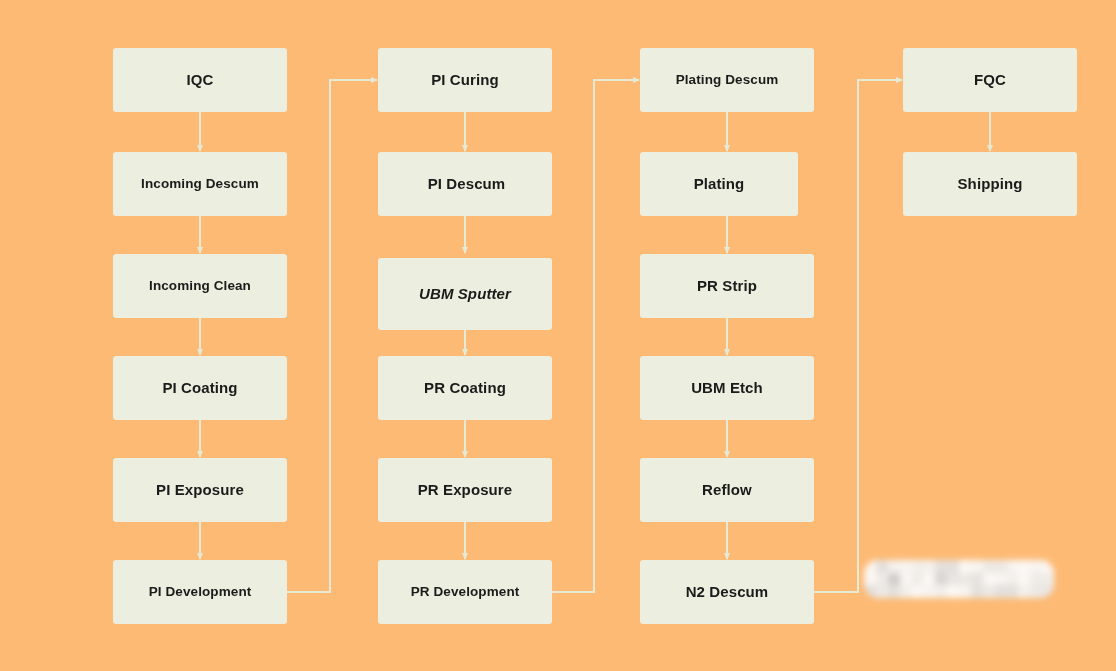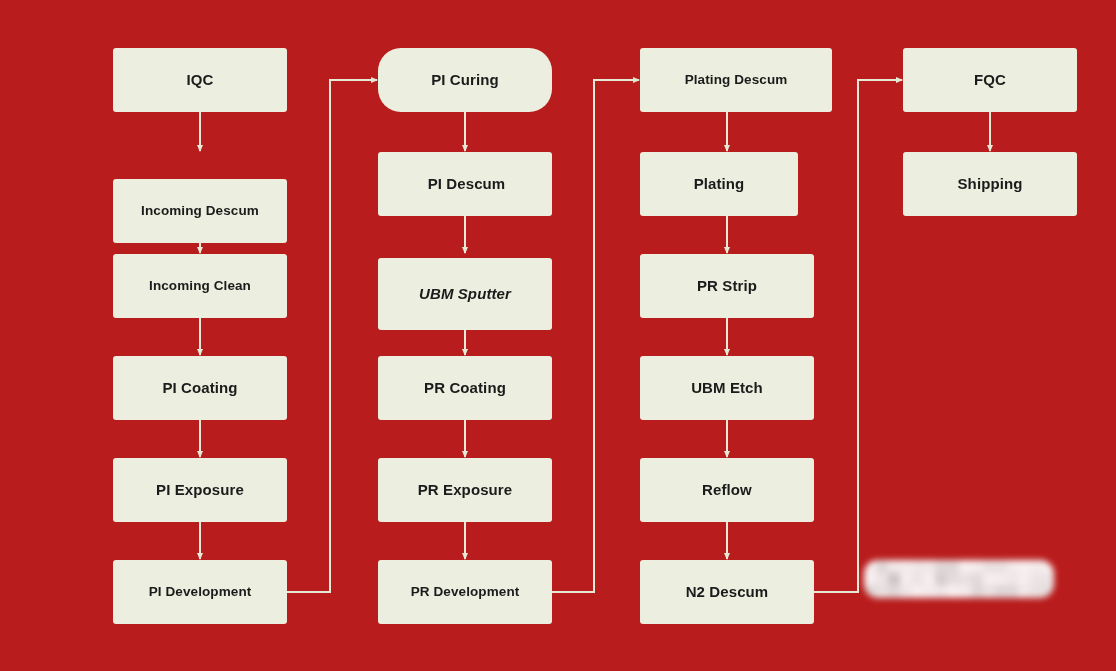--- a/index.html
+++ b/index.html
@@ -8,21 +8,21 @@
     padding: 0;
     background: #ffffff;
   }
   body {
     font-family: "Liberation Sans", sans-serif;
   }
   #canvas {
     position: relative;
     width: 1116px;
     height: 671px;
-    background: #b91c1c;
+    background: #fdba74;
     overflow: hidden;
   }
   #connector-layer {
     position: absolute;
     left: 0;
     top: 0;
     width: 1116px;
     height: 671px;
     pointer-events: none;
   }
@@ -83,54 +83,54 @@
       <path d="M990,112 L990,151" fill="none" stroke="#E5EAD6" stroke-width="2" stroke-linecap="butt" stroke-linejoin="miter" marker-end="url(#arrow)"></path>
       <path d="M287,592 L330,592 L330,80 L377,80" fill="none" stroke="#E5EAD6" stroke-width="2" stroke-linecap="butt" stroke-linejoin="miter" marker-end="url(#arrow)"></path>
       <path d="M552,592 L594,592 L594,80 L639,80" fill="none" stroke="#E5EAD6" stroke-width="2" stroke-linecap="butt" stroke-linejoin="miter" marker-end="url(#arrow)"></path>
       <path d="M814,592 L858,592 L858,80 L902,80" fill="none" stroke="#E5EAD6" stroke-width="2" stroke-linecap="butt" stroke-linejoin="miter" marker-end="url(#arrow)"></path>
     </svg>
 
   <div id="nodes-layer">
       <div class="node" style="left: 113px; top: 48px; width: 174px; height: 64px;">
         <span>IQC</span>
       </div>
-      <div class="node small-text" style="left: 113px; top: 152px; width: 174px; height: 64px; margin-top: 27px;">
+      <div class="node small-text" style="left: 113px; top: 152px; width: 174px; height: 64px;">
         <span>Incoming Descum</span>
       </div>
       <div class="node small-text" style="left: 113px; top: 254px; width: 174px; height: 64px;">
         <span>Incoming Clean</span>
       </div>
       <div class="node" style="left: 113px; top: 356px; width: 174px; height: 64px;">
         <span>PI Coating</span>
       </div>
       <div class="node" style="left: 113px; top: 458px; width: 174px; height: 64px;">
         <span>PI Exposure</span>
       </div>
       <div class="node small-text" style="left: 113px; top: 560px; width: 174px; height: 64px;">
         <span>PI Development</span>
       </div>
-      <div class="node" style="left: 378px; top: 48px; width: 174px; height: 64px; border-radius: 23px;">
+      <div class="node" style="left: 378px; top: 48px; width: 174px; height: 64px;">
         <span>PI Curing</span>
       </div>
       <div class="node" style="left: 378px; top: 152px; width: 174px; height: 64px; padding-left: 9px;">
         <span>PI Descum</span>
       </div>
       <div class="node" style="left: 378px; top: 258px; width: 174px; height: 72px; font-style: italic;">
         <span>UBM Sputter</span>
       </div>
       <div class="node" style="left: 378px; top: 356px; width: 174px; height: 64px;">
         <span>PR Coating</span>
       </div>
       <div class="node" style="left: 378px; top: 458px; width: 174px; height: 64px;">
         <span>PR Exposure</span>
       </div>
       <div class="node small-text" style="left: 378px; top: 560px; width: 174px; height: 64px;">
         <span>PR Development</span>
       </div>
-      <div class="node small-text" style="left: 640px; top: 48px; width: 192px; height: 64px;">
+      <div class="node small-text" style="left: 640px; top: 48px; width: 174px; height: 64px;">
         <span>Plating Descum</span>
       </div>
       <div class="node" style="left: 640px; top: 152px; width: 158px; height: 64px;">
         <span>Plating</span>
       </div>
       <div class="node" style="left: 640px; top: 254px; width: 174px; height: 64px;">
         <span>PR Strip</span>
       </div>
       <div class="node" style="left: 640px; top: 356px; width: 174px; height: 64px;">
         <span>UBM Etch</span>

